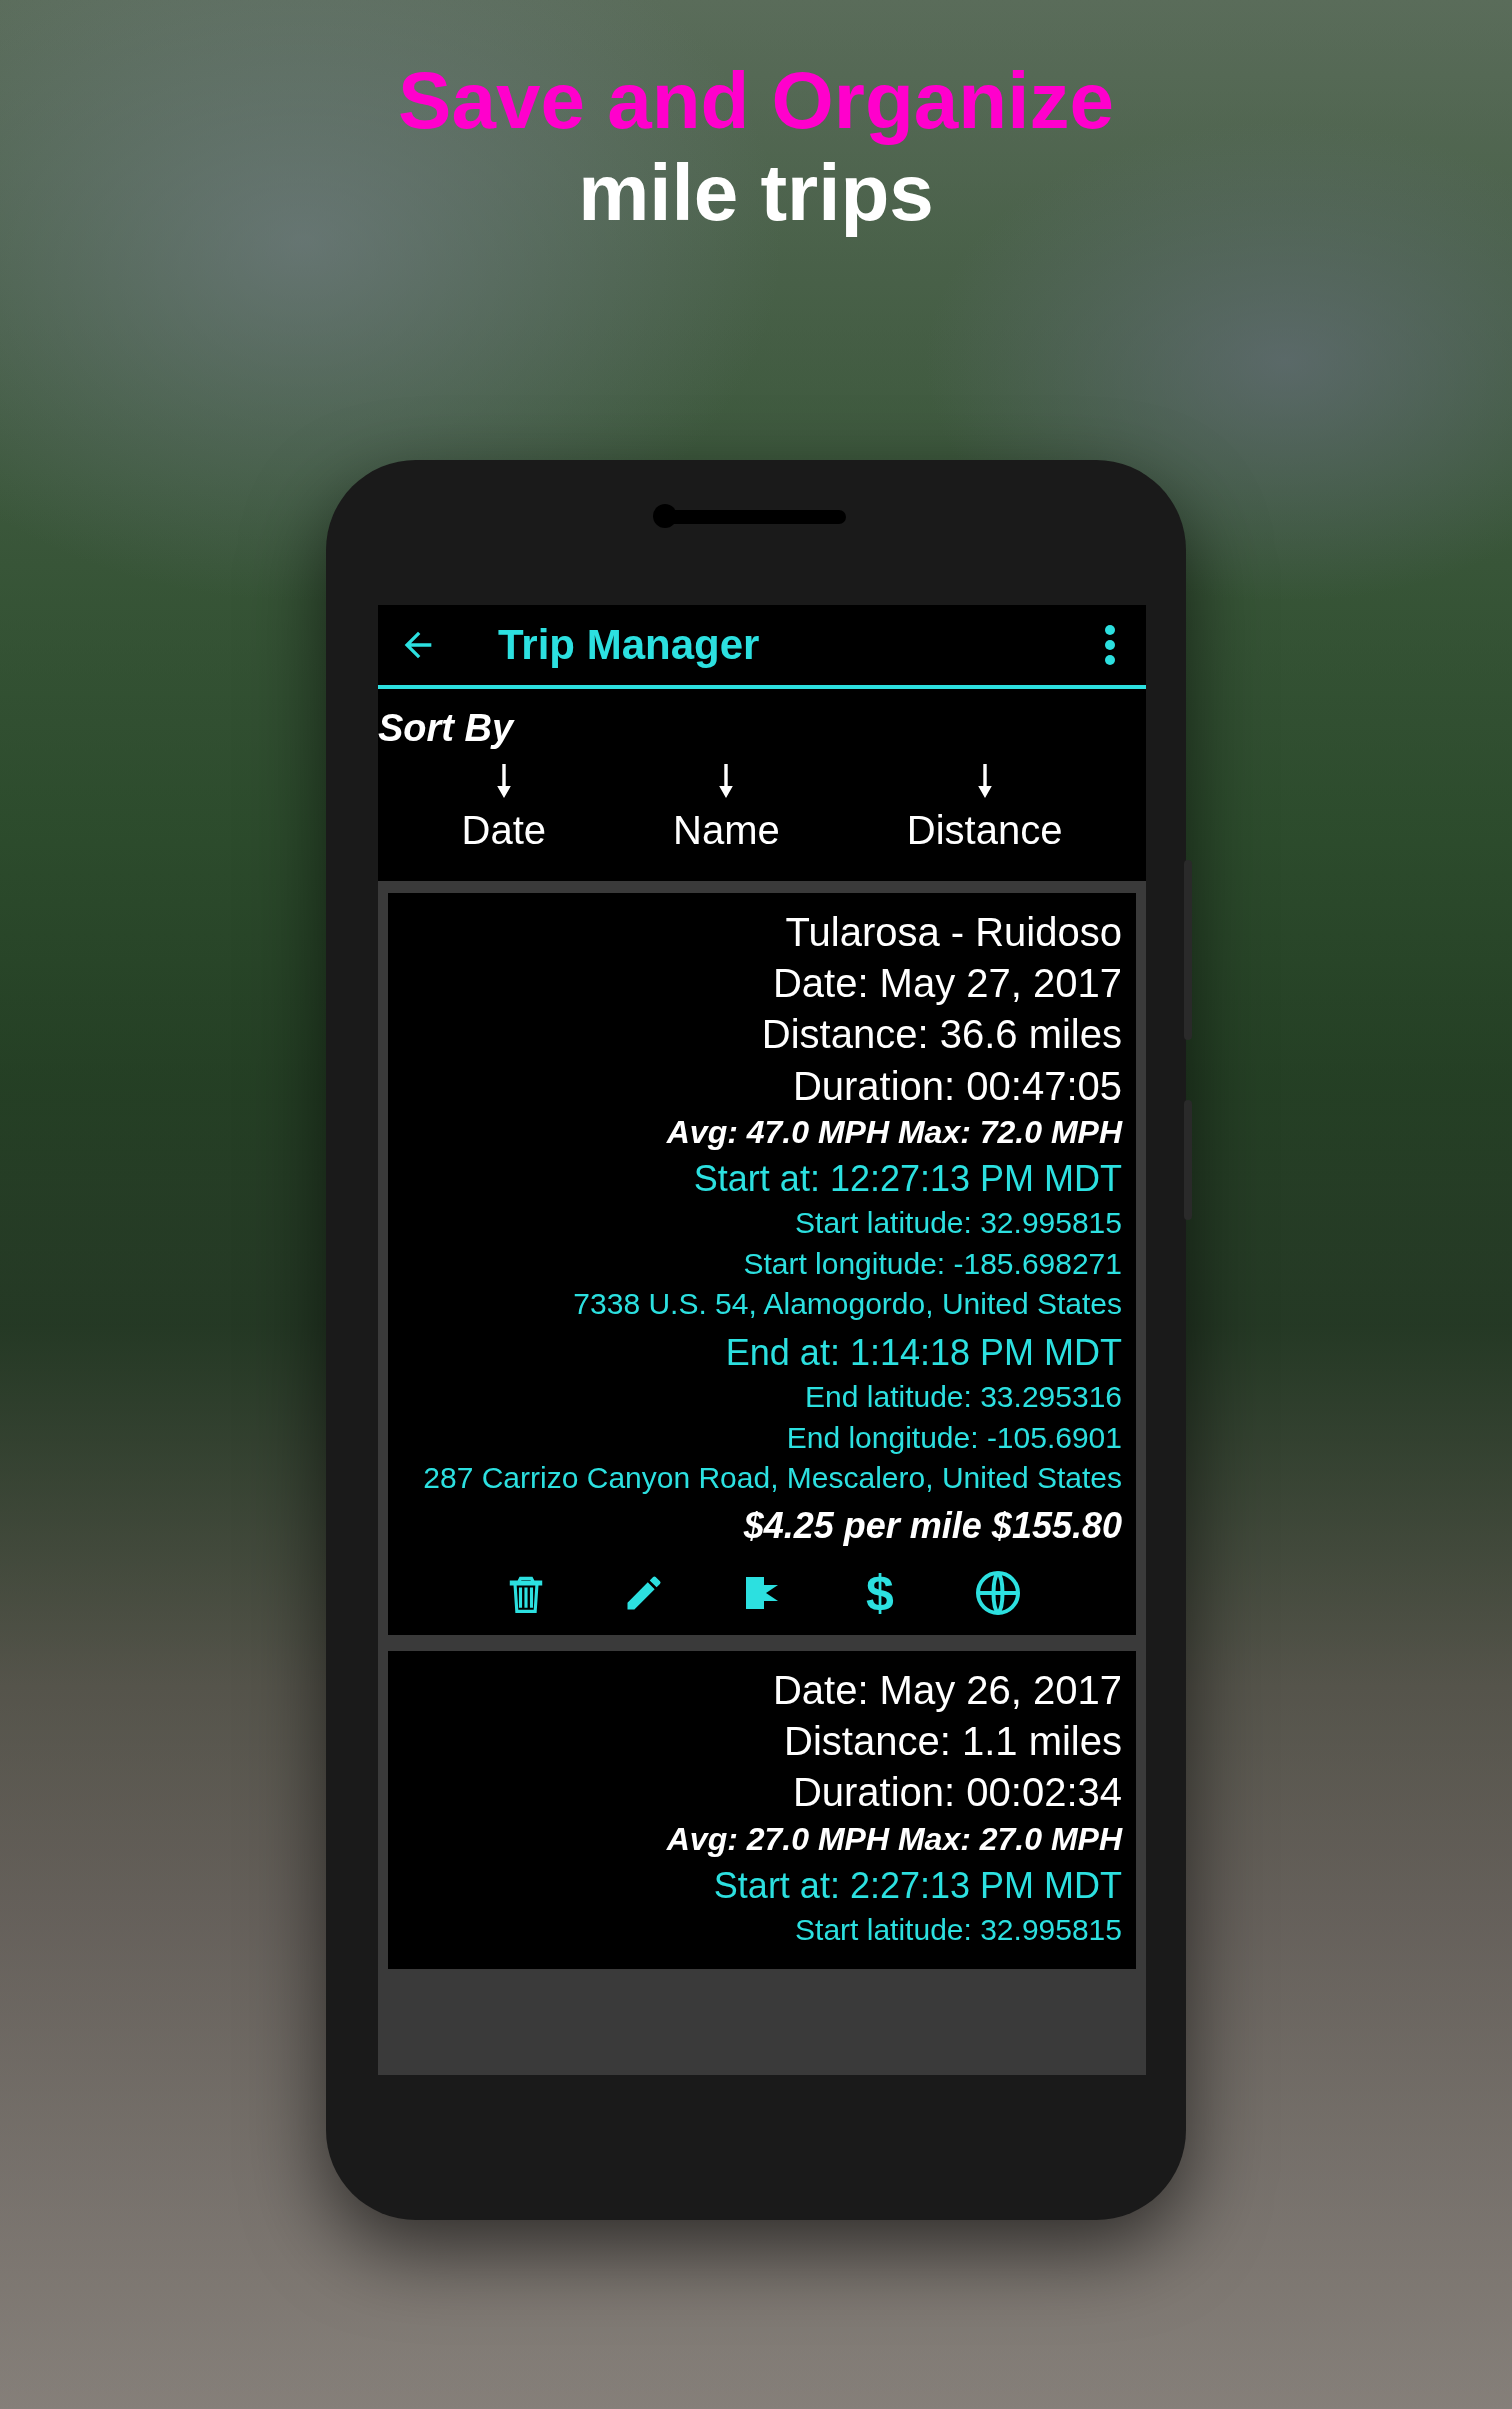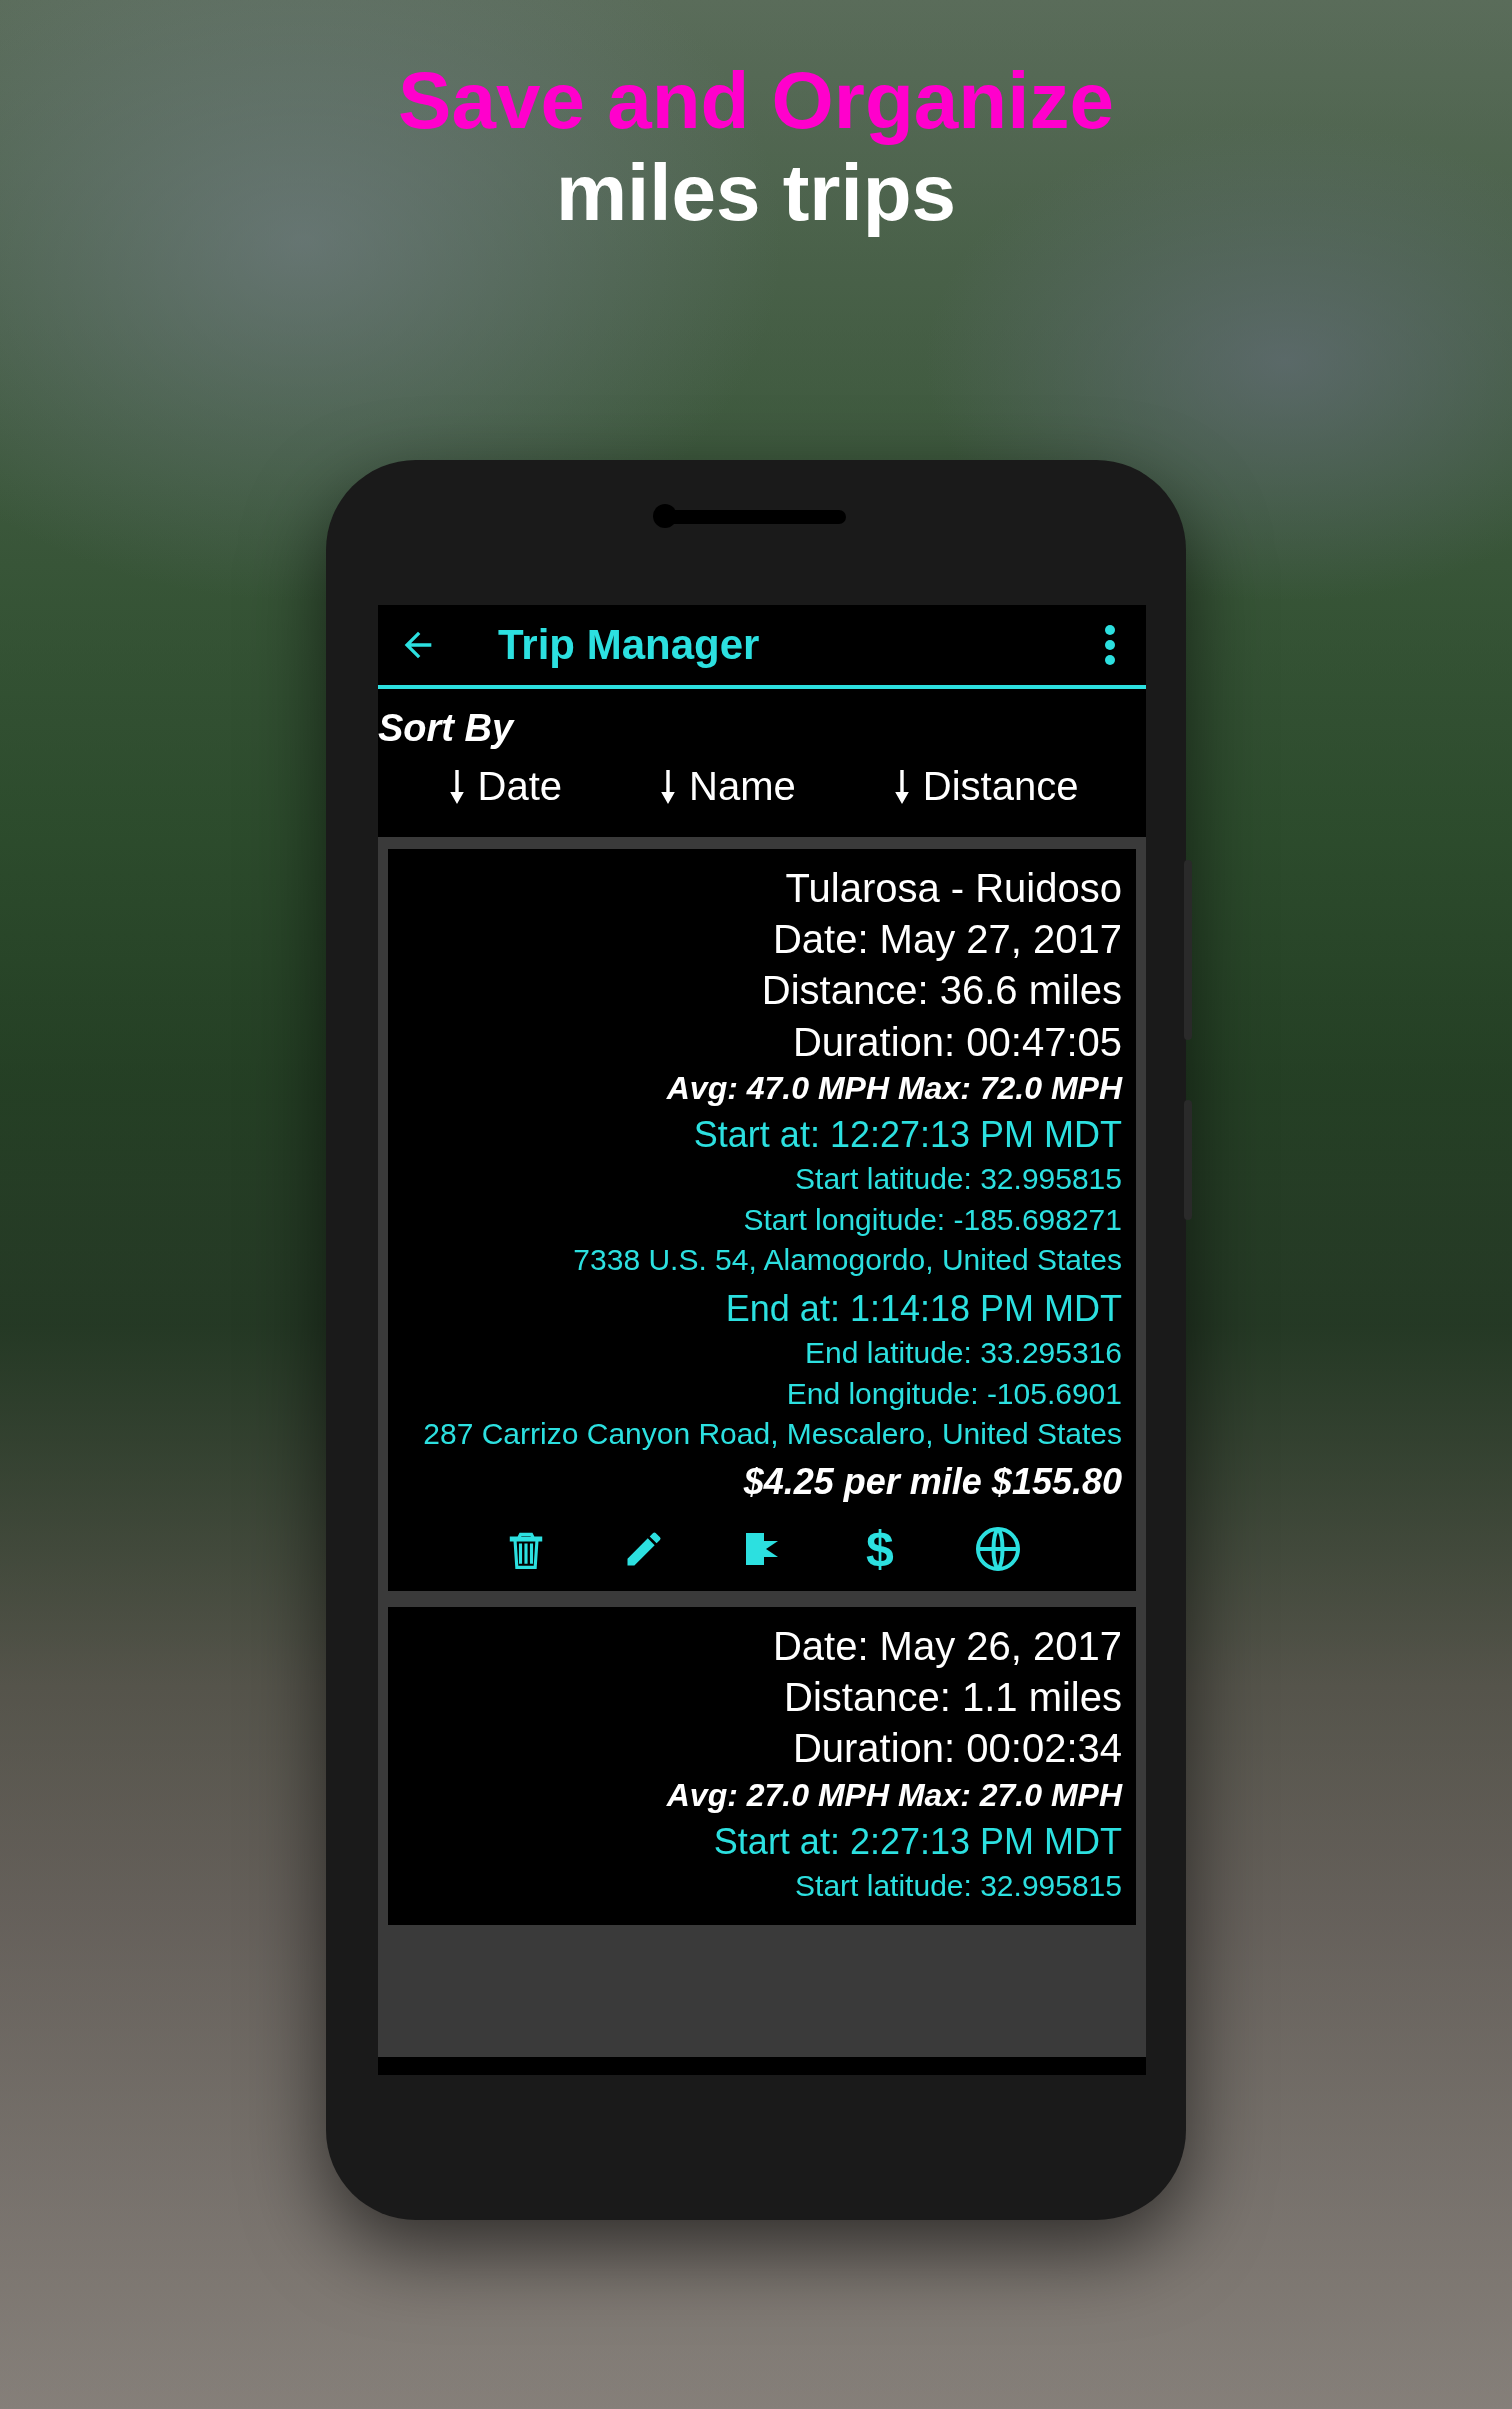--- a/index.html
+++ b/index.html
@@ -104,20 +104,21 @@
 .sort-row {
   display: flex;
   justify-content: space-around;
   padding: 0 20px 28px;
 }
 .sort-item {
   display: flex; align-items: center;
   color: #fff;
   font-size: 40px;
   gap: 10px;
+  flex-direction: column;
 }
 .sort-item svg { fill:#fff; }
 .list {
   background: #3a3a3a;
   padding: 12px 10px;
   height: calc(100% - 250px);
   overflow: hidden;
 }
 .card {
   background: #000;
@@ -138,21 +139,21 @@
 }
 .actions .ic { width:48px; height:48px; display:flex; align-items:center; justify-content:center; }
 .actions svg { fill:#2ce0e0; }
 .dollar-icon { color:#2ce0e0; font-size:50px; font-weight:bold; }
 </style>
 </head>
 <body class="bg">
 
 <div class="promo">
   <div class="line1">Save and Organize</div>
-  <div class="line2">miles trips</div>
+  <div class="line2">mile trips</div>
 </div>
 
 <div class="phone">
   <div class="btn-right1"></div>
   <div class="btn-right2"></div>
   <div class="screen">
 
     <div class="app-bar">
       <div class="back">
         <svg width="40" height="40" viewBox="0 0 24 24">

